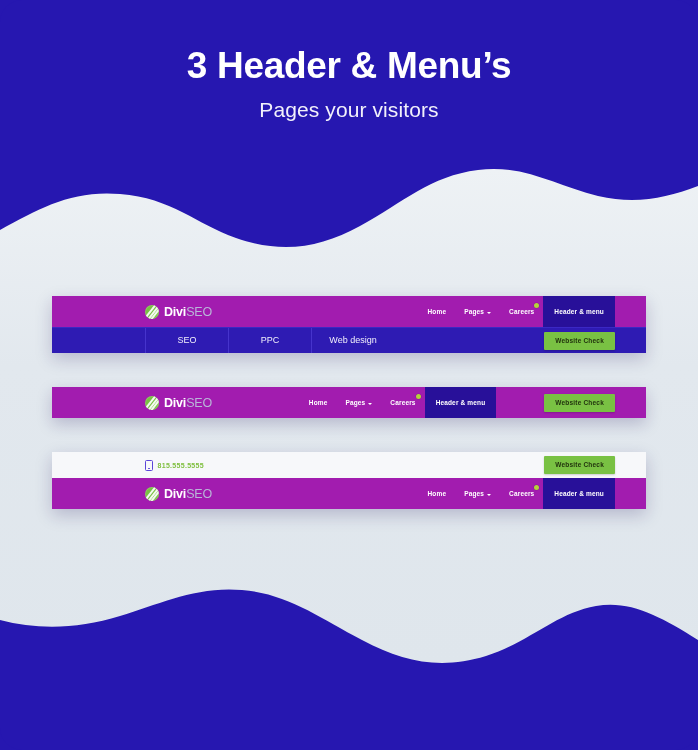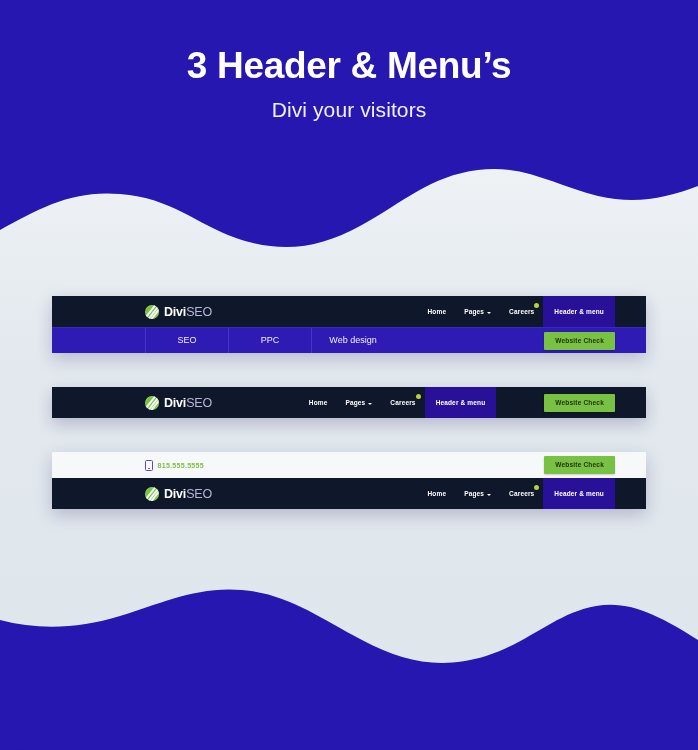--- a/index.html
+++ b/index.html
@@ -32,21 +32,21 @@
   .mockups{position:absolute;left:52px;top:296px;width:594px;z-index:6;}
   .card{
     width:594px;background:#2e1bb3;
     box-shadow:0 6px 16px rgba(30,20,90,.22);
     margin-bottom:34px;overflow:hidden;
   }
   .card:last-child{margin-bottom:0;}
 
   .bar{
     height:30px;display:flex;align-items:center;
-    background:#0f172a;position:relative;
+    background:#a21caf;position:relative;
   }
   .bar.tall{height:31px;}
 
   
   .logo{display:flex;align-items:center;gap:5px;margin-left:93px;}
   .logo-mark{
     width:14px;height:14px;border-radius:50%;
     background:#79c143;position:relative;overflow:hidden;flex:none;
     box-shadow:inset 0 0 0 1px rgba(255,255,255,.15);
   }
@@ -148,21 +148,21 @@
                C 556 613, 530 642, 486 656
                C 440 670, 404 662, 362 640
                C 318 617, 288 594, 242 590
                C 196 586, 160 604, 120 616
                C 78 629, 38 630, 0 620 Z" fill="url(#gLight)"></path>
     </svg>
   </div>
 
   <div class="hero">
     <h1 class="hero-title">3 Header &amp; Menu’s</h1>
-    <p class="hero-sub">Divi your visitors</p>
+    <p class="hero-sub">Pages your visitors</p>
   </div>
 
   <div class="mockups">
 
     <div class="card">
       <div class="bar tall">
         <div class="logo">
           <span class="logo-mark">
               <i></i>
               <i></i>

